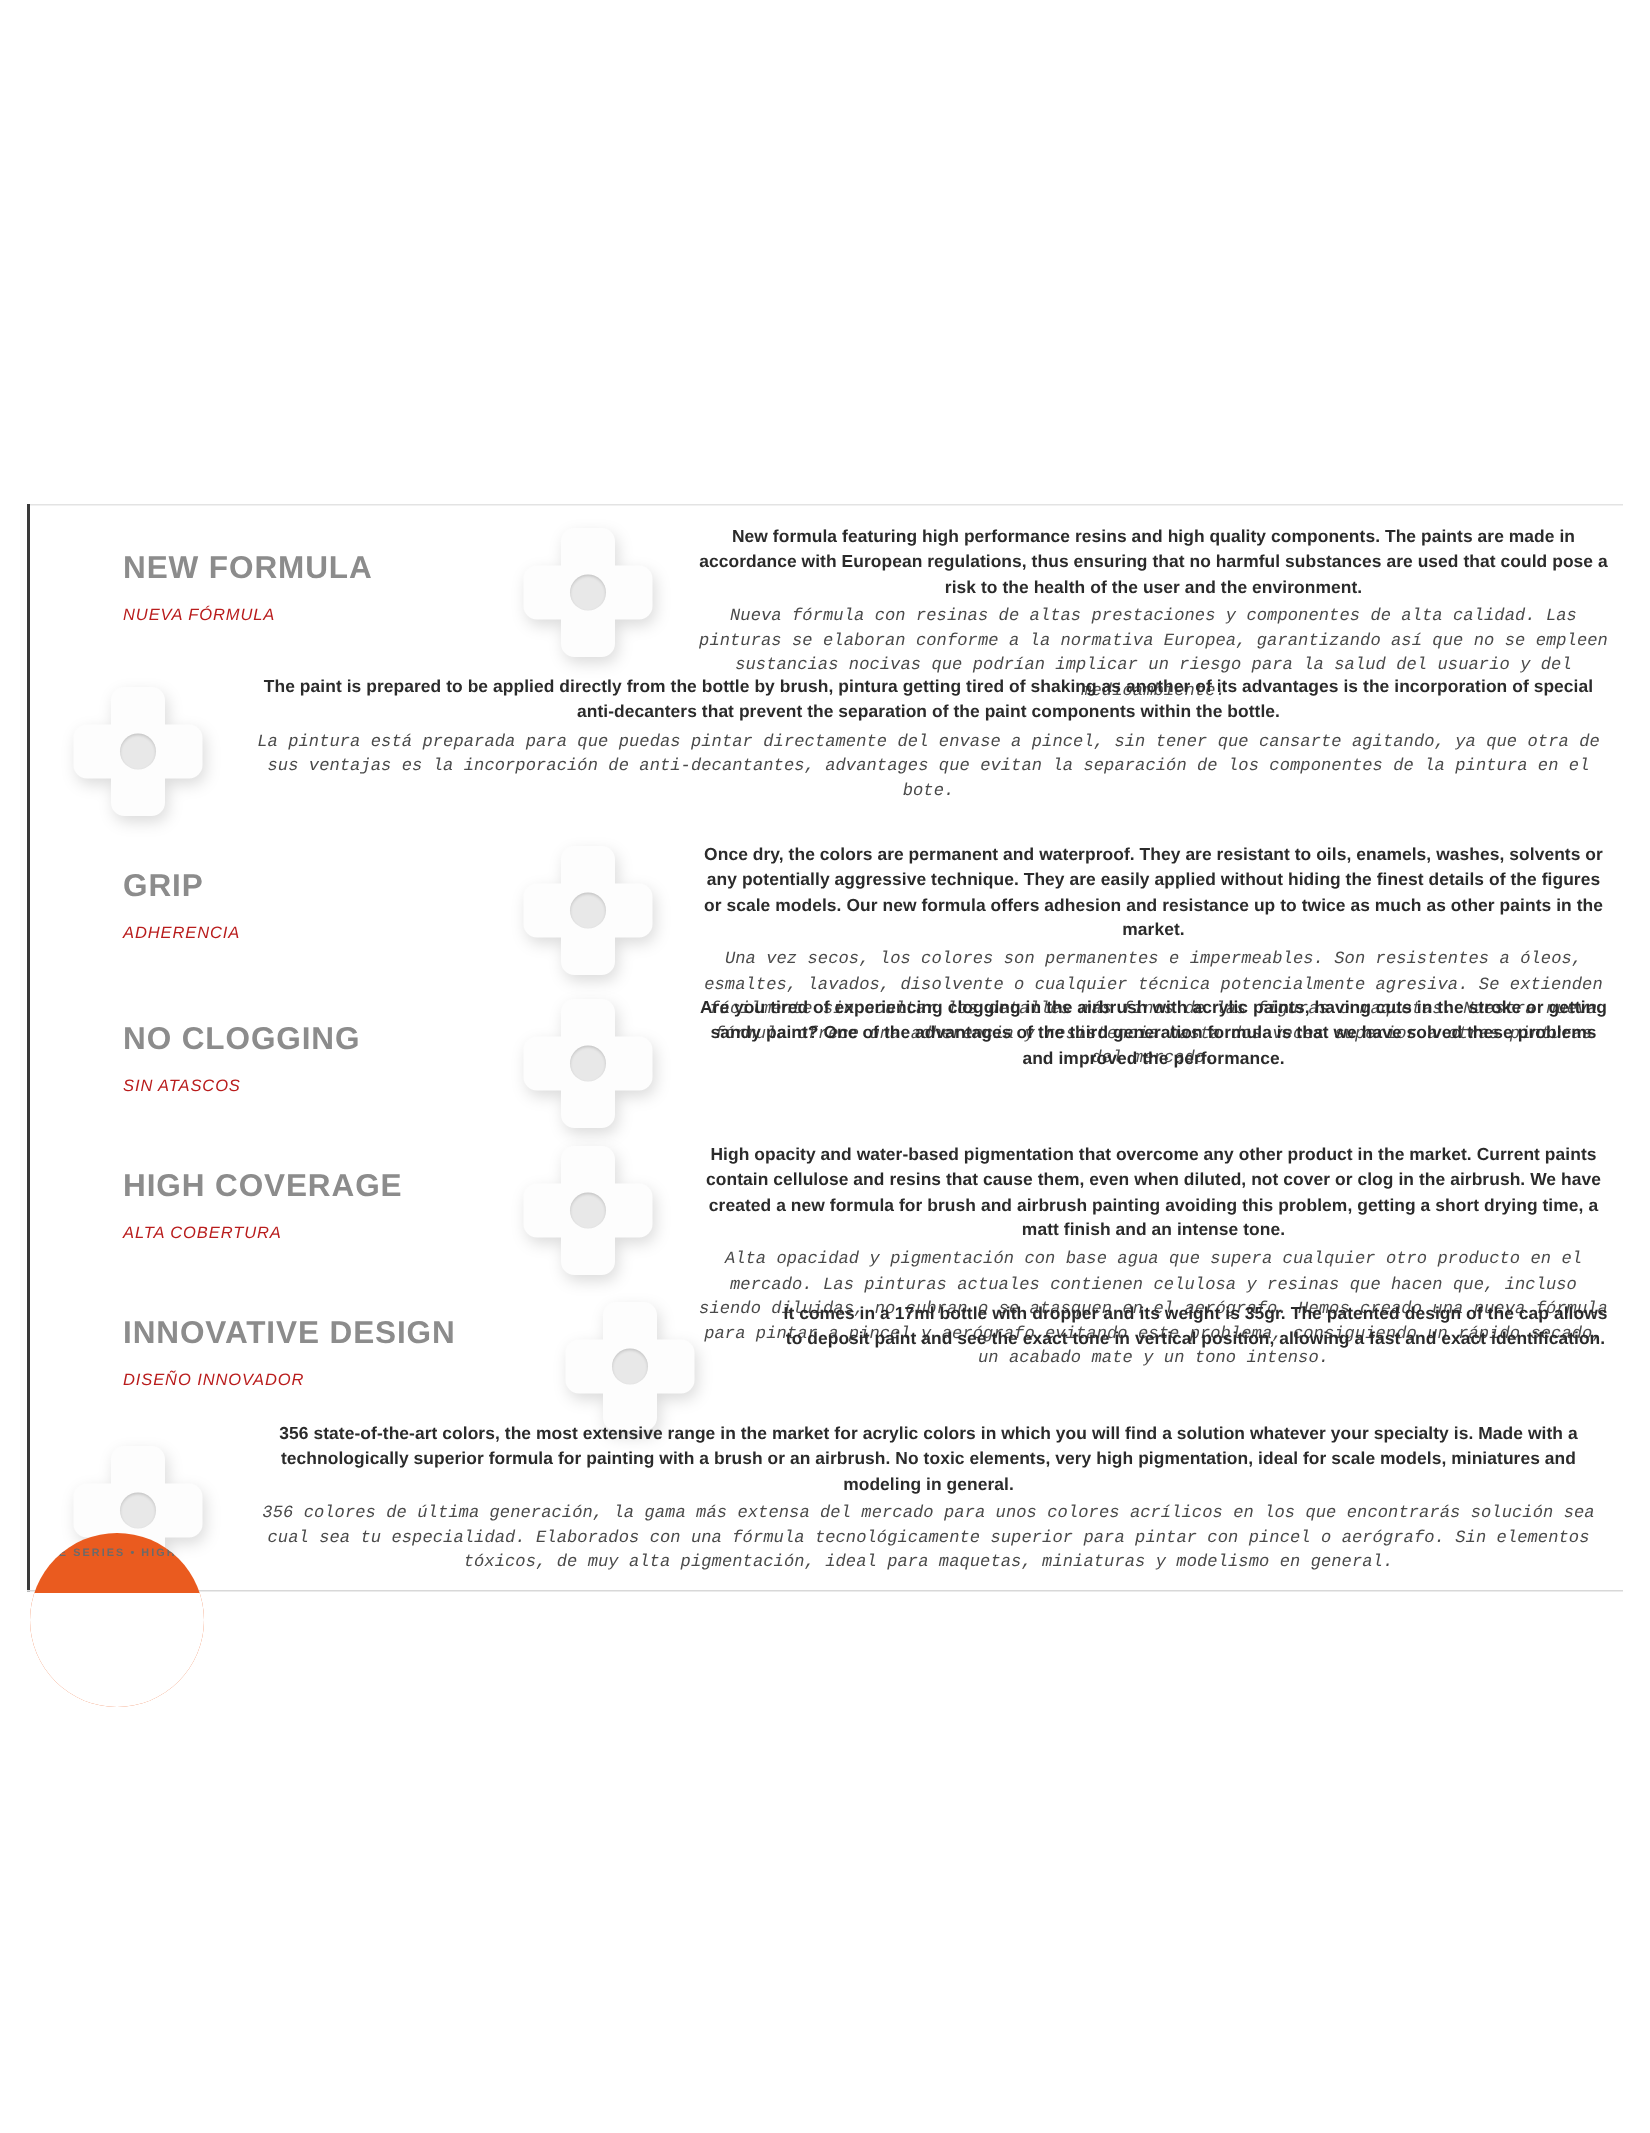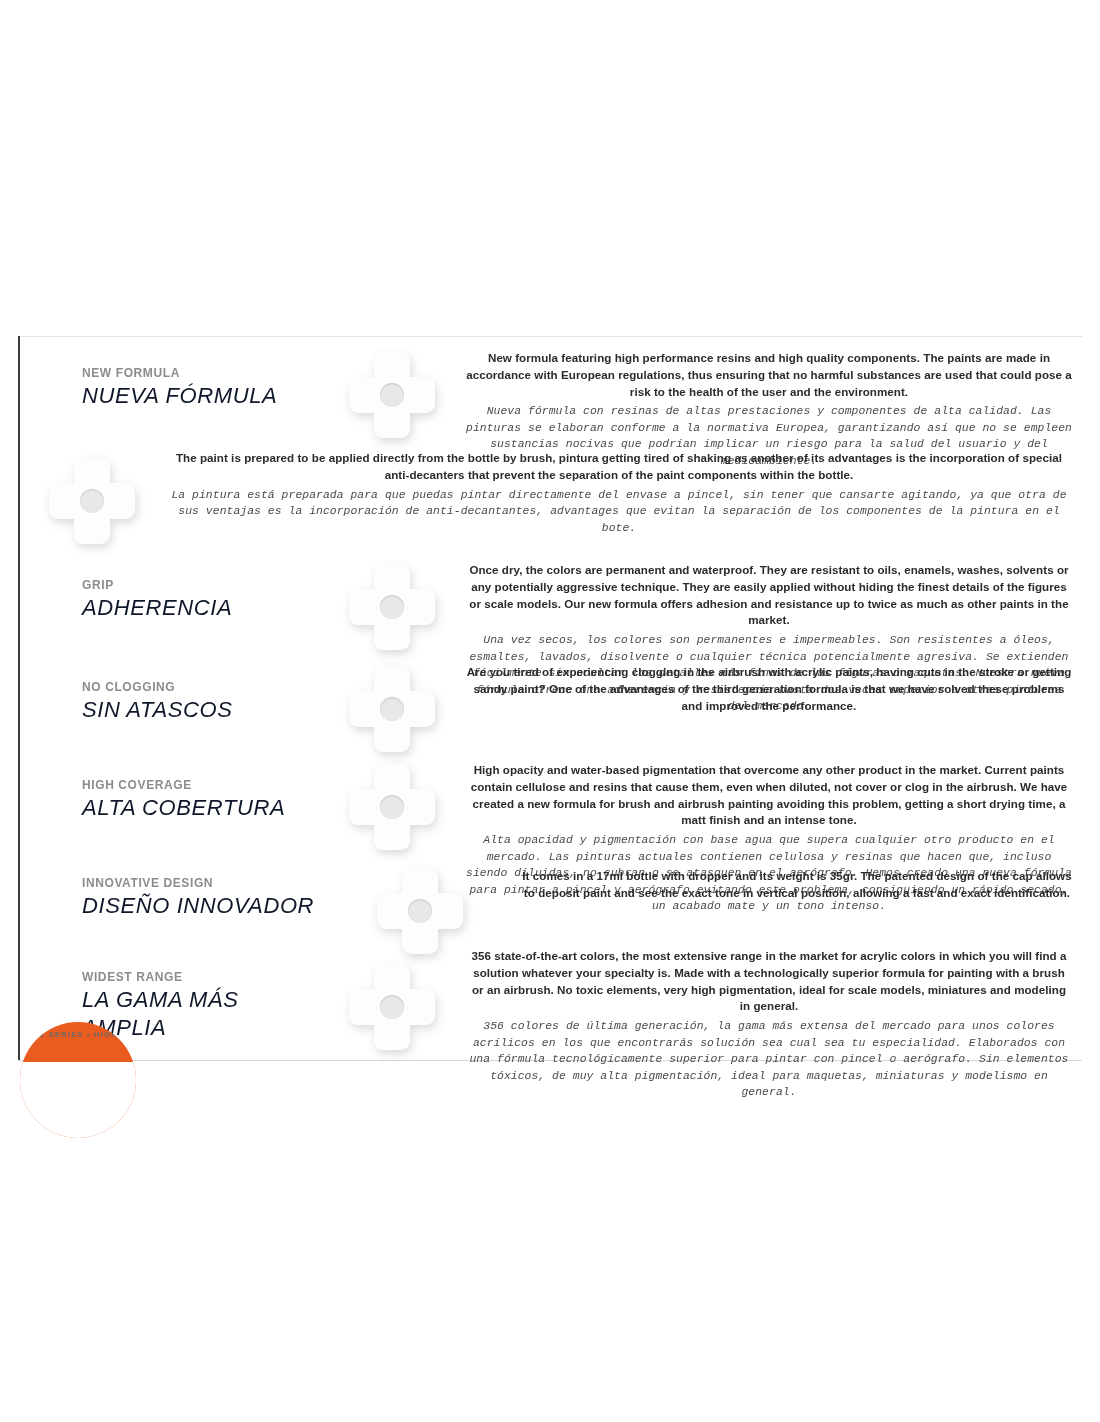--- a/index.html
+++ b/index.html
@@ -82,35 +82,35 @@
     box-sizing: border-box;
     padding-top: 22px;
   }
   .r1 .titles { padding-top: 14px; }
   .r5 .titles { padding-top: 16px; }
   .r6 .titles { padding-top: 28px; }
 
   .title-en {
     font-family: "Liberation Sans", sans-serif;
     font-weight: bold;
-    font-size: 12px;
+    font-size: 21px;
     letter-spacing: 0.6px;
     color: #8c8c8c;
     line-height: 1.25;
     text-transform: uppercase;
   }
   .title-es {
     font-family: "Liberation Sans", sans-serif;
     font-style: italic;
-    font-size: 22px;
+    font-size: 11px;
     letter-spacing: 0.6px;
-    color: #0f172a;
+    color: #b91c1c;
     line-height: 1.25;
     text-transform: uppercase;
-    margin-top: 1px;
+    margin-top: 12px;
   }
 
   
   .icon-cell {
     width: 148px;
     display: flex;
     justify-content: center;
     align-items: flex-start;
     padding-top: 8px;
   }
@@ -331,24 +331,20 @@
             <div class="arm-v"></div>
             <div class="hole"></div>
         </div>
       </div>
       <div class="texts">
         <div class="text-en">It comes in a 17ml bottle with dropper and its weight is 35gr. The patented design of the cap allows to deposit paint and see the exact tone in vertical position, allowing a fast and exact identification.</div>
       </div>
     </div>
 
     <div class="feature-row r6">
-      <div class="titles">
-        <div class="title-en">WIDEST RANGE</div>
-        <div class="title-es">LA GAMA MÁS AMPLIA</div>
-      </div>
       <div class="icon-cell">
         <div class="cross-icon">
           <div class="arm-h"></div>
             <div class="arm-v"></div>
             <div class="hole"></div>
         </div>
       </div>
       <div class="texts">
         <div class="text-en">356 state-of-the-art colors, the most extensive range in the market for acrylic colors in which you will find a solution whatever your specialty is. Made with a technologically superior formula for painting with a brush or an airbrush. No toxic elements, very high pigmentation, ideal for scale models, miniatures and modeling in general.</div>
         <div class="text-es">356 colores de última generación, la gama más extensa del mercado para unos colores acrílicos en los que encontrarás solución sea cual sea tu especialidad. Elaborados con una fórmula tecnológicamente superior para pintar con pincel o aerógrafo. Sin elementos tóxicos, de muy alta pigmentación, ideal para maquetas, miniaturas y modelismo en general.</div>

